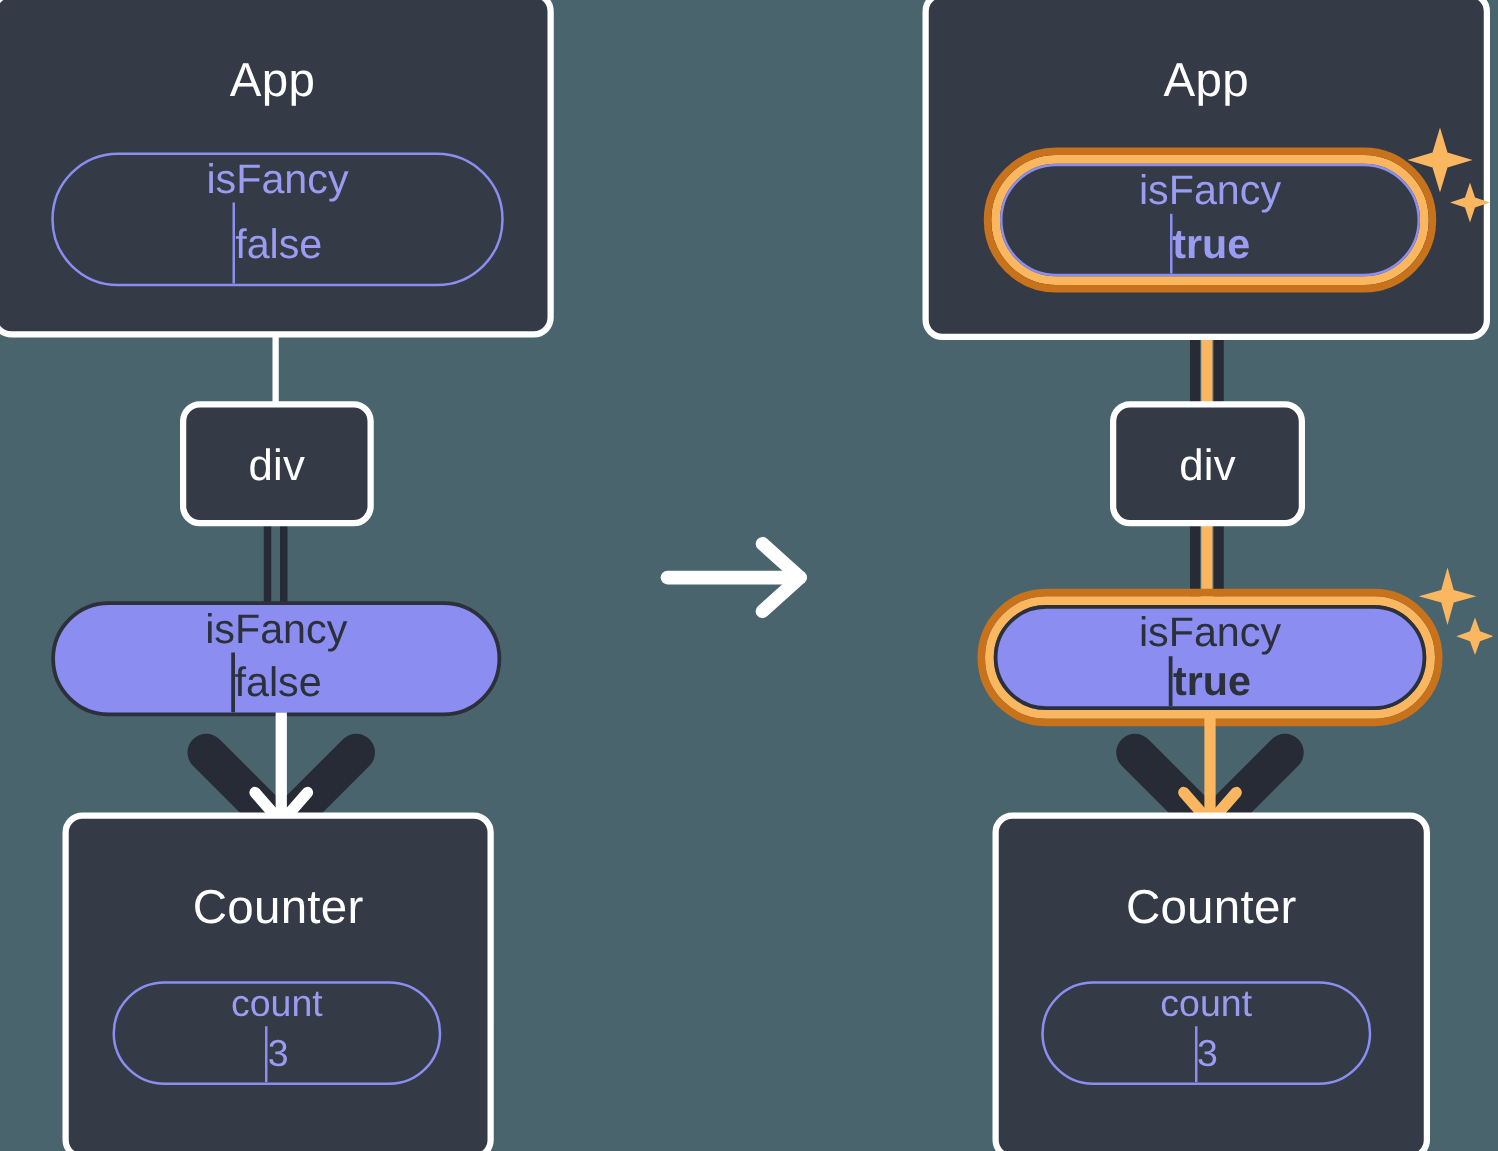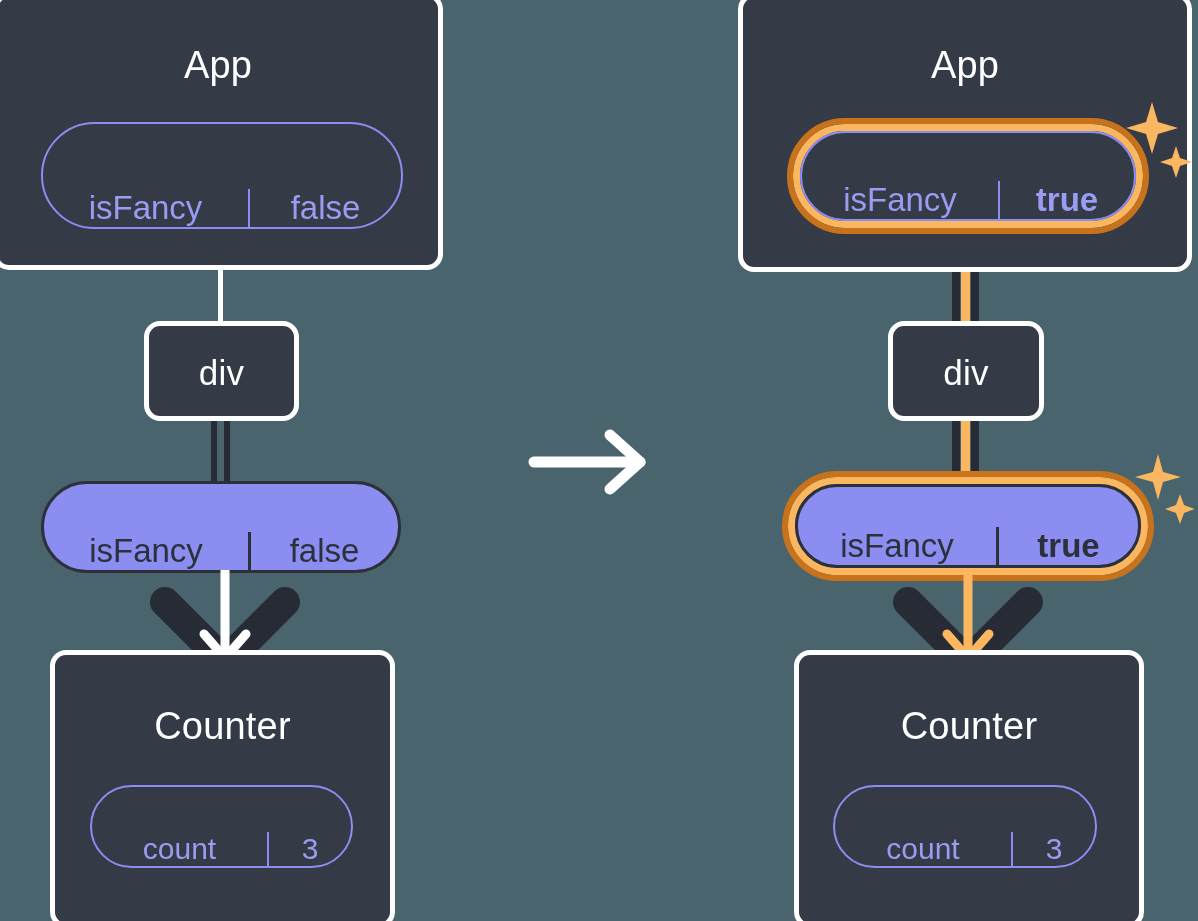--- a/index.html
+++ b/index.html
@@ -27,24 +27,25 @@
     text-align: center;
     color: #ffffff;
     font-size: 38px;
     letter-spacing: .2px;
   }
 
   
   .pill {
     position: absolute;
     display: flex;
-    align-items: flex-end;
+    align-items: center;
     border-radius: 999px;
     box-sizing: border-box;
     overflow: hidden;
+    flex-direction: column;
   }
   .pill .k, .pill .v {
     display: flex; align-items: center; justify-content: center;
     box-sizing: border-box;
     white-space: nowrap;
   }
 
   
   .pill-outline {
     border: 2px solid #8b8ef0;

